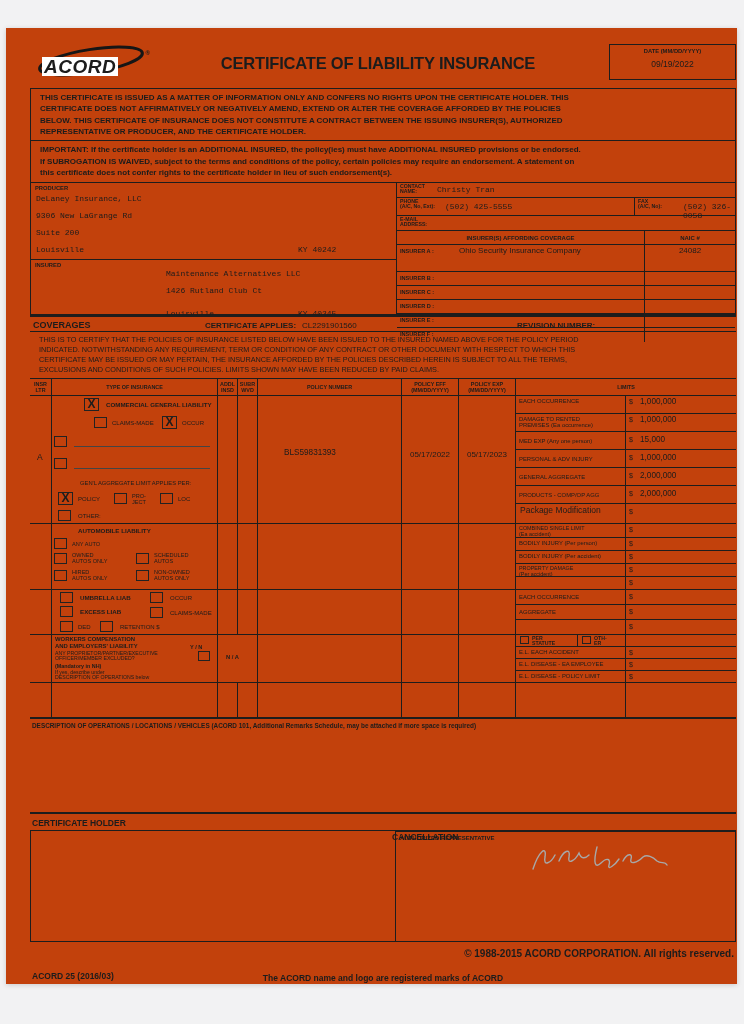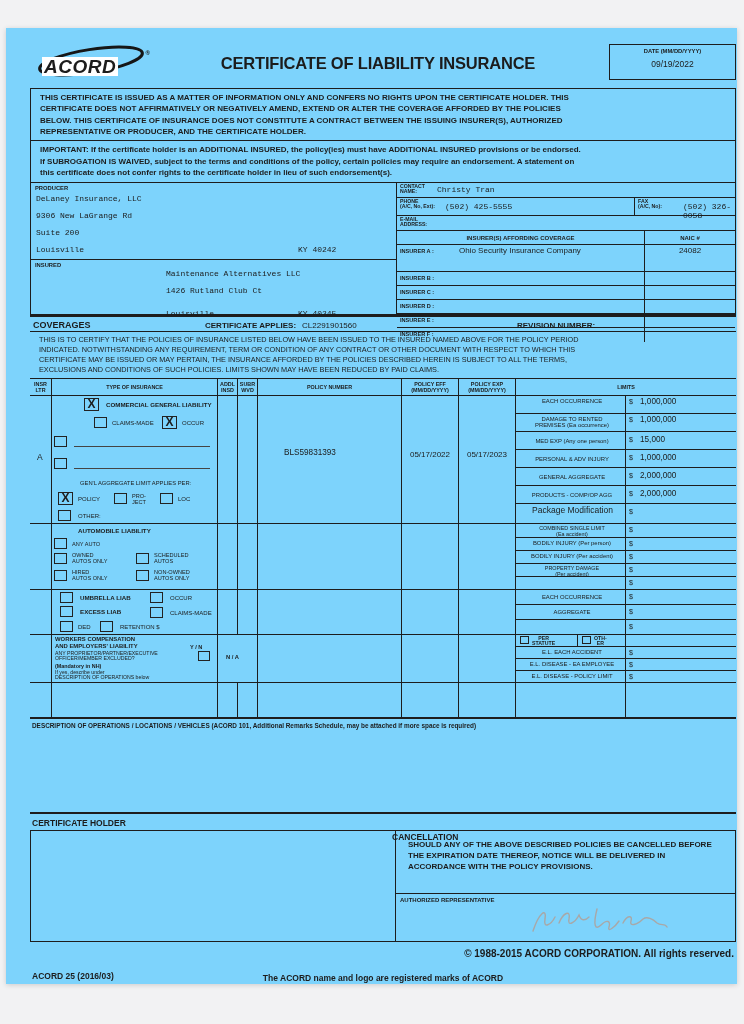--- a/index.html
+++ b/index.html
@@ -6,21 +6,21 @@
   html,body { width:744px; height:1024px; }
   body {
     background:#f2f2f3;
     font-family:"Liberation Sans", sans-serif;
     color:#1c1c1c;
     position:relative;
     overflow:hidden;
   }
   .sheet {
     position:absolute; left:6px; top:28px; width:731px; height:956px;
-    background:#7dd3fc; box-shadow:0 1px 5px rgba(0,0,0,.16);
+    background:#c2410c; box-shadow:0 1px 5px rgba(0,0,0,.16);
   }
   .formwrap { position:absolute; left:24px; top:10px; width:706px; }
   .pre { white-space:pre-line; }
 
   
   .hdr { position:relative; height:50px; }
   .logo { position:absolute; left:4px; top:6px; width:118px; height:40px; }
   .logo svg { position:absolute; left:0; top:0; }
   .logo .word {
     position:absolute; left:8px; top:13px; font-style:italic; font-weight:bold;
@@ -81,21 +81,21 @@
   .covbar .t2v{ position:absolute; left:272px; top:4px; font-size:8px; }
   .covbar .t3 { position:absolute; left:487px; top:4px; font-size:8px; font-weight:bold; }
   .certify { font-size:7.3px; line-height:1.38; padding:3px 4px 3px 9px; border-bottom:1px solid #1d1d1d; }
 
   
   .tbl { border-bottom:2px solid #1d1d1d; }
   .trow { display:flex; border-bottom:1px solid #1d1d1d; }
   .trow:last-child { border-bottom:none; }
   .cell { border-right:1px solid #1d1d1d; position:relative; }
   .c-insr{width:22px;} .c-type{width:166px;} .c-addl{width:20px;} .c-subr{width:20px;}
-  .c-pol{width:144px;} .c-eff{width:57px;} .c-exp{width:57px;} .c-lims{flex:1; border-right:none;text-align:center;}
+  .c-pol{width:144px;} .c-eff{width:57px;} .c-exp{width:57px;} .c-lims{flex:1; border-right:none;}
   .thead .cell { font-size:5.4px; font-weight:bold; text-align:center; }
   .thead { height:17px; }
   .thead .cell { padding-top:2px; line-height:1.15; }
   .limrow { display:flex; border-bottom:1px solid #1d1d1d; }
   .limrow:last-child { border-bottom:none; }
   .ll { width:110px; border-right:1px solid #1d1d1d; font-size:5.9px; padding:2px 0 0 3px; line-height:1.1; }
   .la { flex:1; position:relative; }
   .dol { position:absolute; left:3px; top:2px; font-size:7px; }
   .amt { position:absolute; left:14px; top:1px; font-size:8.2px; }
   .insr-letter { position:absolute; left:7px; top:56px; font-size:8.5px; }
@@ -543,23 +543,20 @@
     <span class="lab">DESCRIPTION OF OPERATIONS / LOCATIONS / VEHICLES  (ACORD 101, Additional Remarks Schedule, may be attached if more space is required)</span>
   </div>
 
   <div class="holderhdr">
     <span class="h1">CERTIFICATE HOLDER</span>
     <span class="h2">CANCELLATION</span>
   </div>
   <div class="holderrow">
     <div class="holderbox"></div>
     <div class="cancelbox">
-      <div class="canceltext pre">SHOULD ANY OF THE ABOVE DESCRIBED POLICIES BE CANCELLED BEFORE
-THE EXPIRATION DATE THEREOF, NOTICE WILL BE DELIVERED IN
-ACCORDANCE WITH THE POLICY PROVISIONS.</div>
       <div class="authbox">
         <span class="lab">AUTHORIZED REPRESENTATIVE</span>
         <svg class="sig" width="180" height="38" viewBox="0 0 180 38">
           <path d="M18 30 C24 12 32 6 30 18 C28 28 36 24 40 16 M44 22 C48 12 56 8 54 18 C52 26 60 22 64 14 C66 20 70 20 74 16
                    M82 8 C78 24 80 30 86 24 C92 18 96 20 94 26 C92 32 100 26 104 20 M108 22 C112 14 118 14 116 20 C114 26 122 24 128 18
                    C132 15 138 18 142 22 C146 25 150 22 152 26" fill="none" stroke="#a8a8a8" stroke-width="1.4" stroke-linecap="round"></path>
         </svg>
       </div>
     </div>
   </div>

